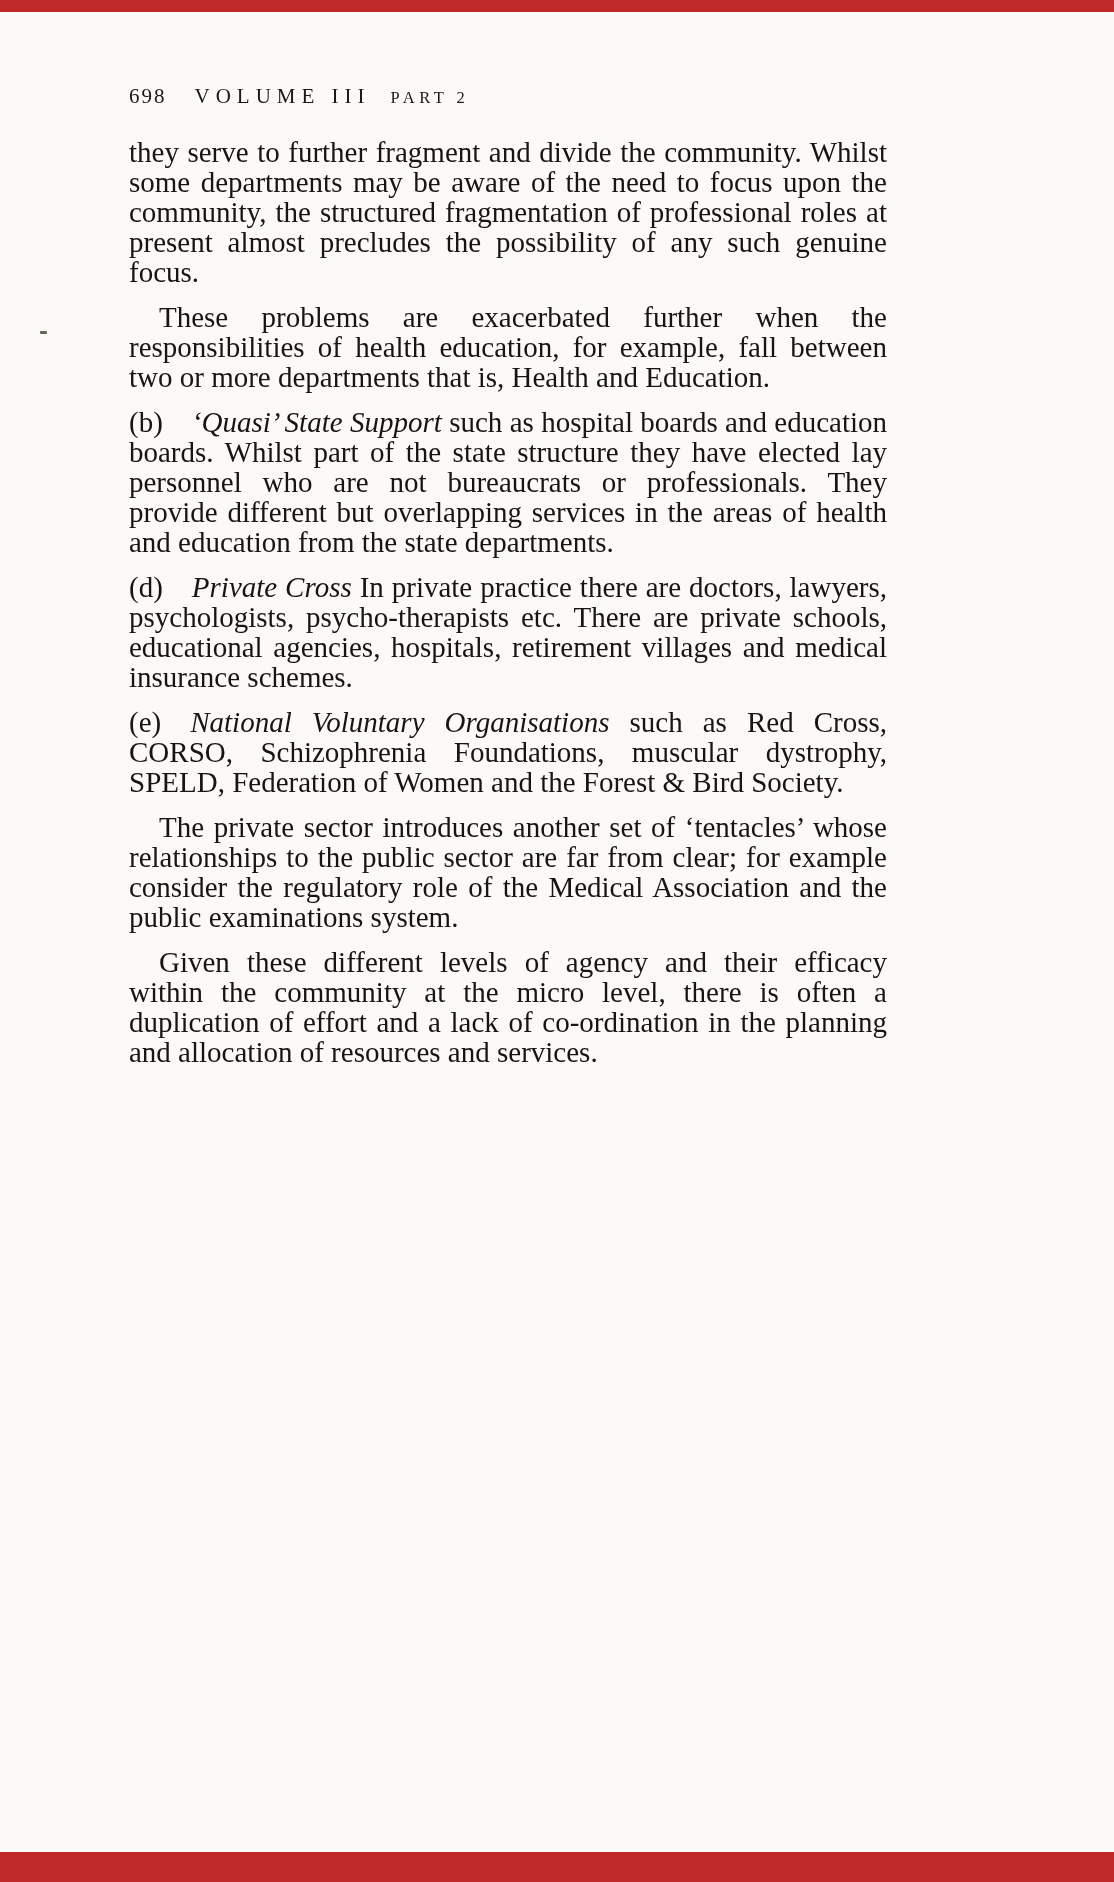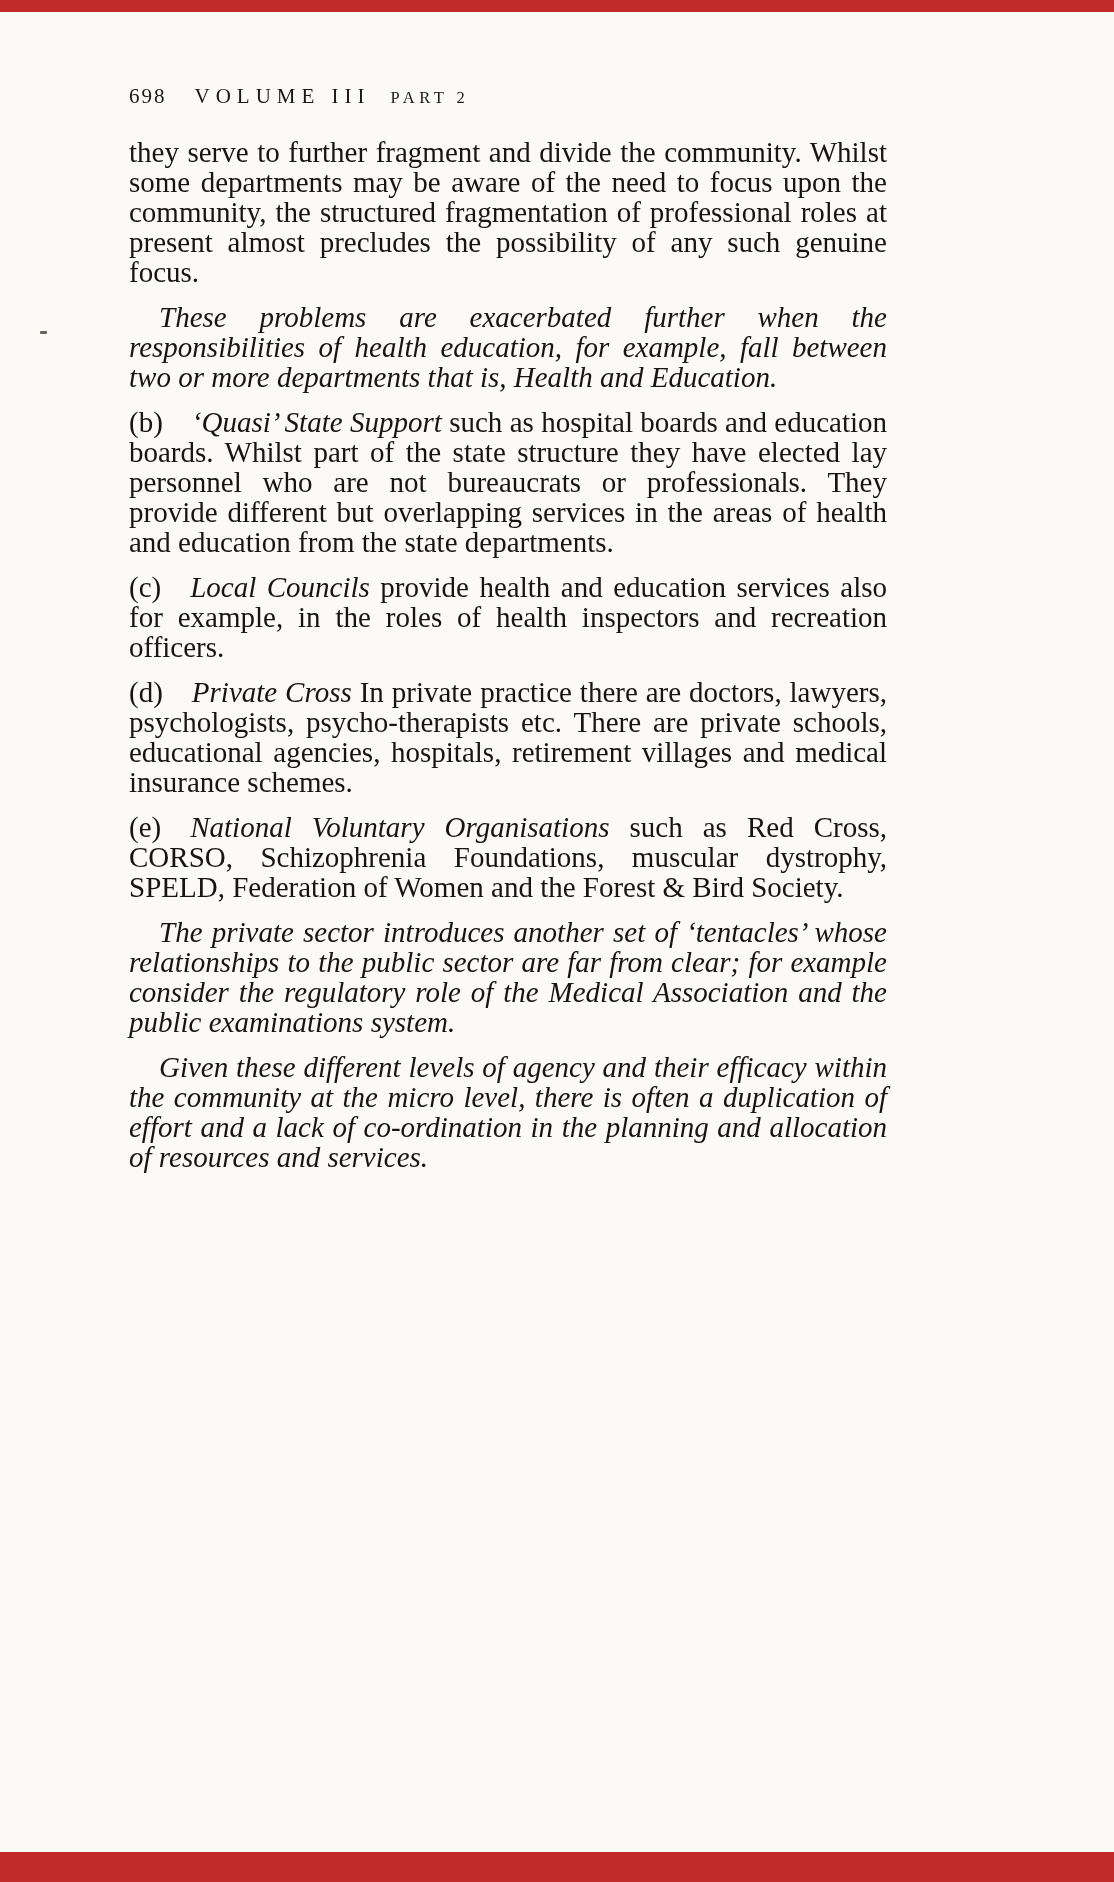--- a/index.html
+++ b/index.html
@@ -43,21 +43,21 @@
   }
   .running-header .num { letter-spacing: 2px; margin-right: 28px; }
   .running-header .vol { letter-spacing: 6px; margin-right: 20px; }
   .running-header .part { font-size: 16.5px; letter-spacing: 4.5px; }
   .body-text {
     font-size: 29px;
     line-height: 30px;
     text-align: justify;
   }
   .para { margin-bottom: 15px; }
-  .para.indent { text-indent: 30px; font-style: italic; }
+  .para.indent { text-indent: 30px; }
   .para .italic { font-style: italic; }
 </style>
 </head>
 <body style="background: rgb(251, 250, 246); color: rgb(25, 20, 18);">
 
 <div class="page">
 
   <div class="edge-bar top" style="background: rgb(192, 42, 40);"></div>
 
   <div class="margin-mark"></div>
@@ -65,21 +65,20 @@
   <div class="content">
 
     <div class="running-header">
       <span class="num">698</span><span class="vol">VOLUME III</span><span class="part">PART 2</span>
     </div>
 
     <div class="body-text">
         <p class="para"><span>they serve to further fragment and divide the community. Whilst some departments may be aware of the need to focus upon the community, the structured fragmentation of professional roles at present almost precludes the possibility of any such genuine focus.</span></p>
         <p class="para indent"><span>These problems are exacerbated further when the responsibilities of health education, for example, fall between two or more departments that is, Health and Education.</span></p>
         <p class="para"><span>(b) </span><span class="italic">‘Quasi’ State Support</span><span> such as hospital boards and education boards. Whilst part of the state structure they have elected lay personnel who are not bureaucrats or professionals. They provide different but overlapping services in the areas of health and education from the state departments.</span></p>
-        <p class="para"><span>(c) </span><span class="italic">Local Councils</span><span> provide health and education services also for example, in the roles of health inspectors and recreation officers.</span></p>
         <p class="para"><span>(d) </span><span class="italic">Private Cross</span><span> In private practice there are doctors, lawyers, psychologists, psycho-therapists etc. There are private schools, educational agencies, hospitals, retirement villages and medical insurance schemes.</span></p>
         <p class="para"><span>(e) </span><span class="italic">National Voluntary Organisations</span><span> such as Red Cross, CORSO, Schizophrenia Foundations, muscular dystrophy, SPELD, Federation of Women and the Forest &amp; Bird Society.</span></p>
         <p class="para indent"><span>The private sector introduces another set of ‘tentacles’ whose relationships to the public sector are far from clear; for example consider the regulatory role of the Medical Association and the public examinations system.</span></p>
         <p class="para indent"><span>Given these different levels of agency and their efficacy within the community at the micro level, there is often a duplication of effort and a lack of co-ordination in the planning and allocation of resources and services.</span></p>
       </div>
 
   </div>
 
   <div class="edge-bar bottom" style="background: rgb(192, 42, 40);"></div>
 

